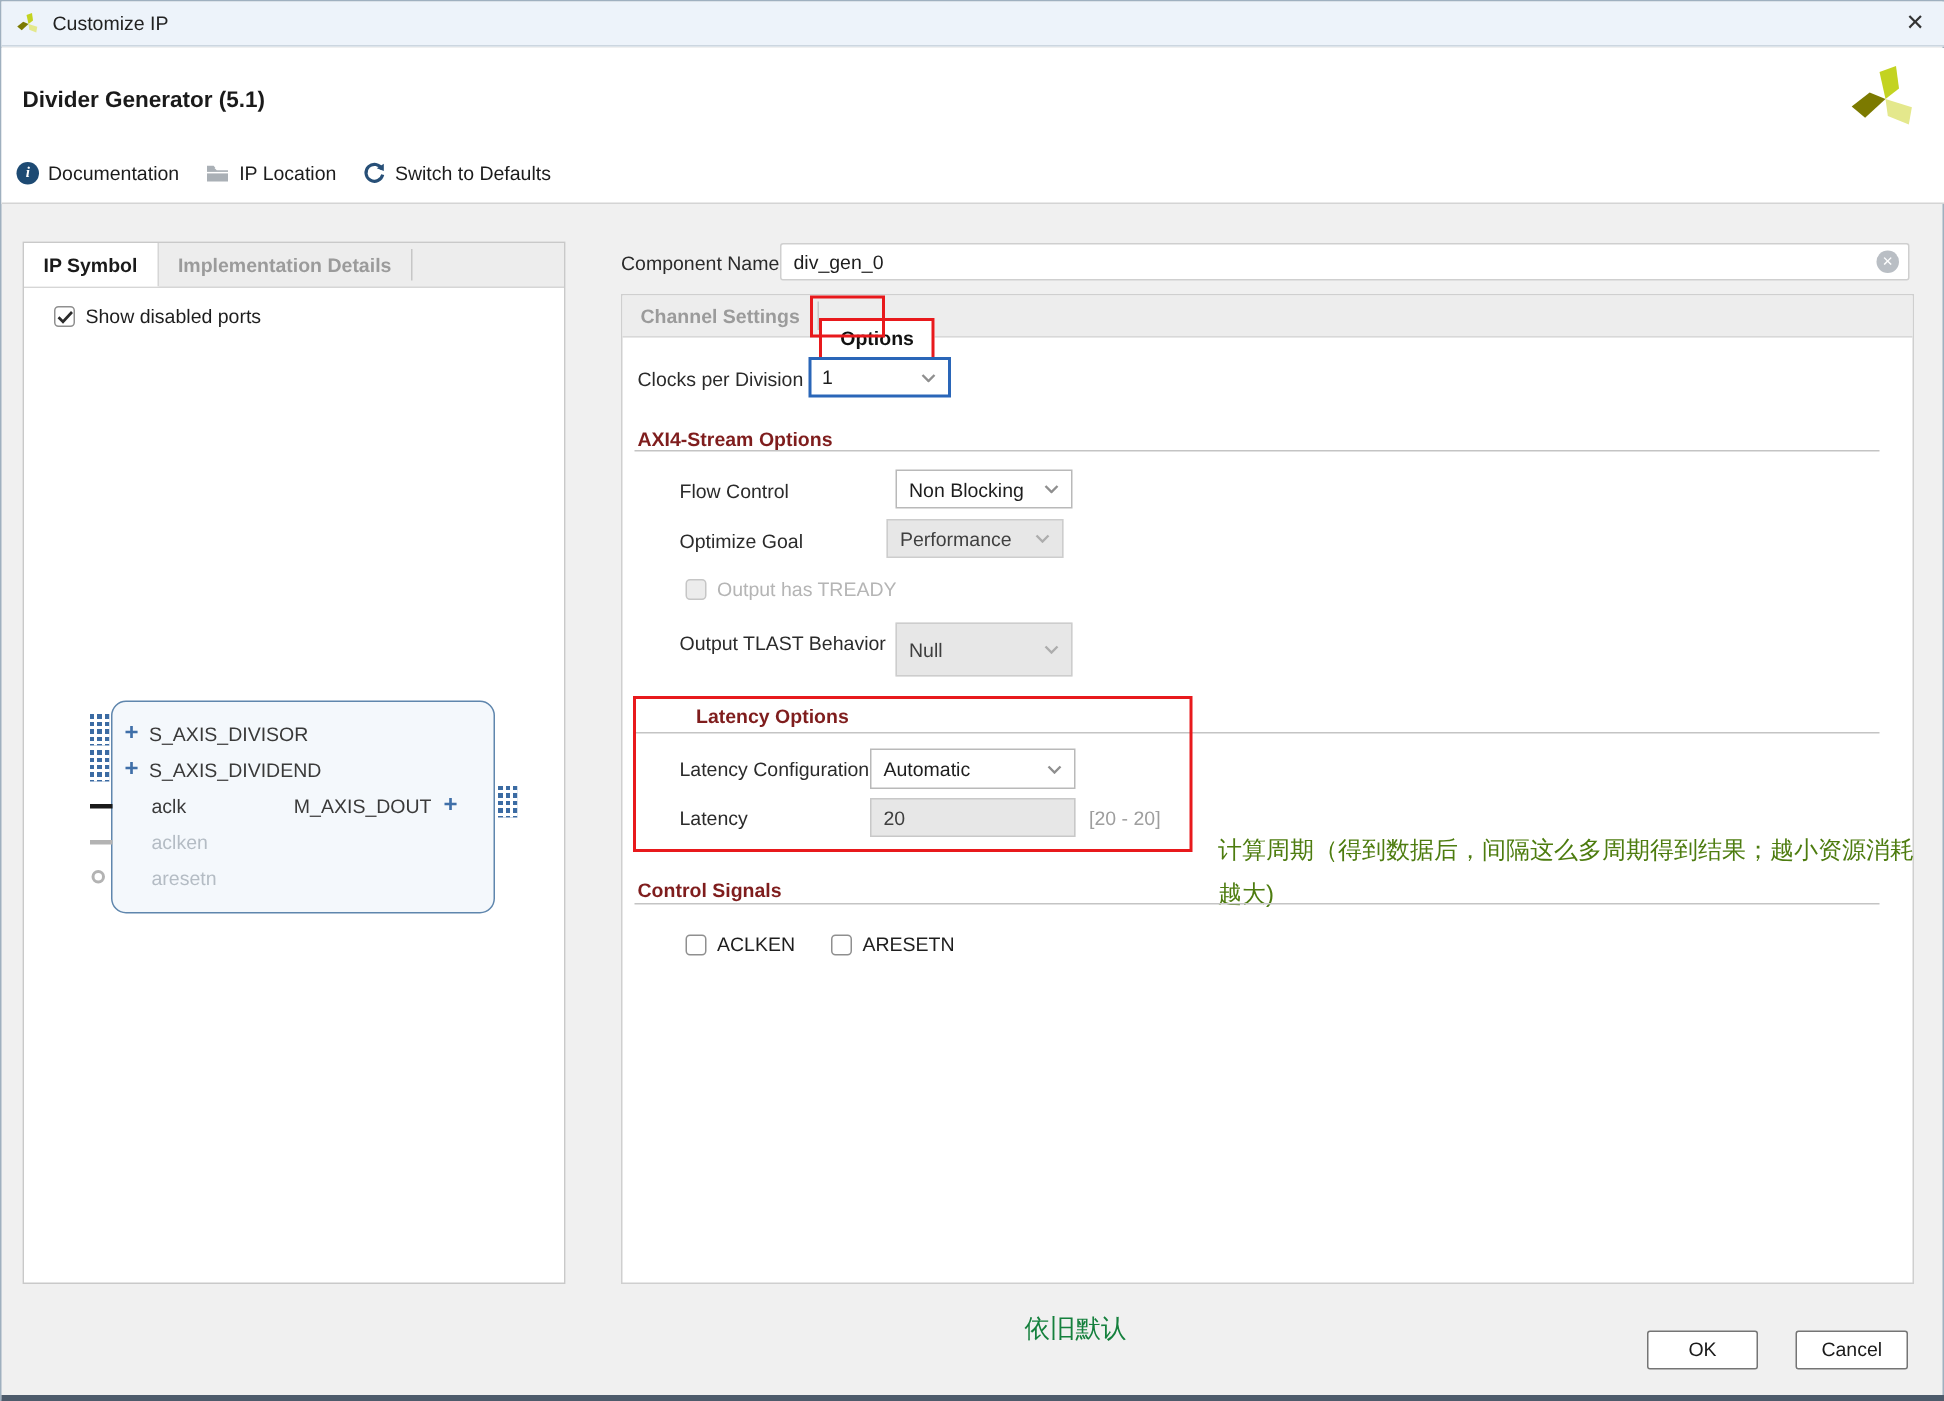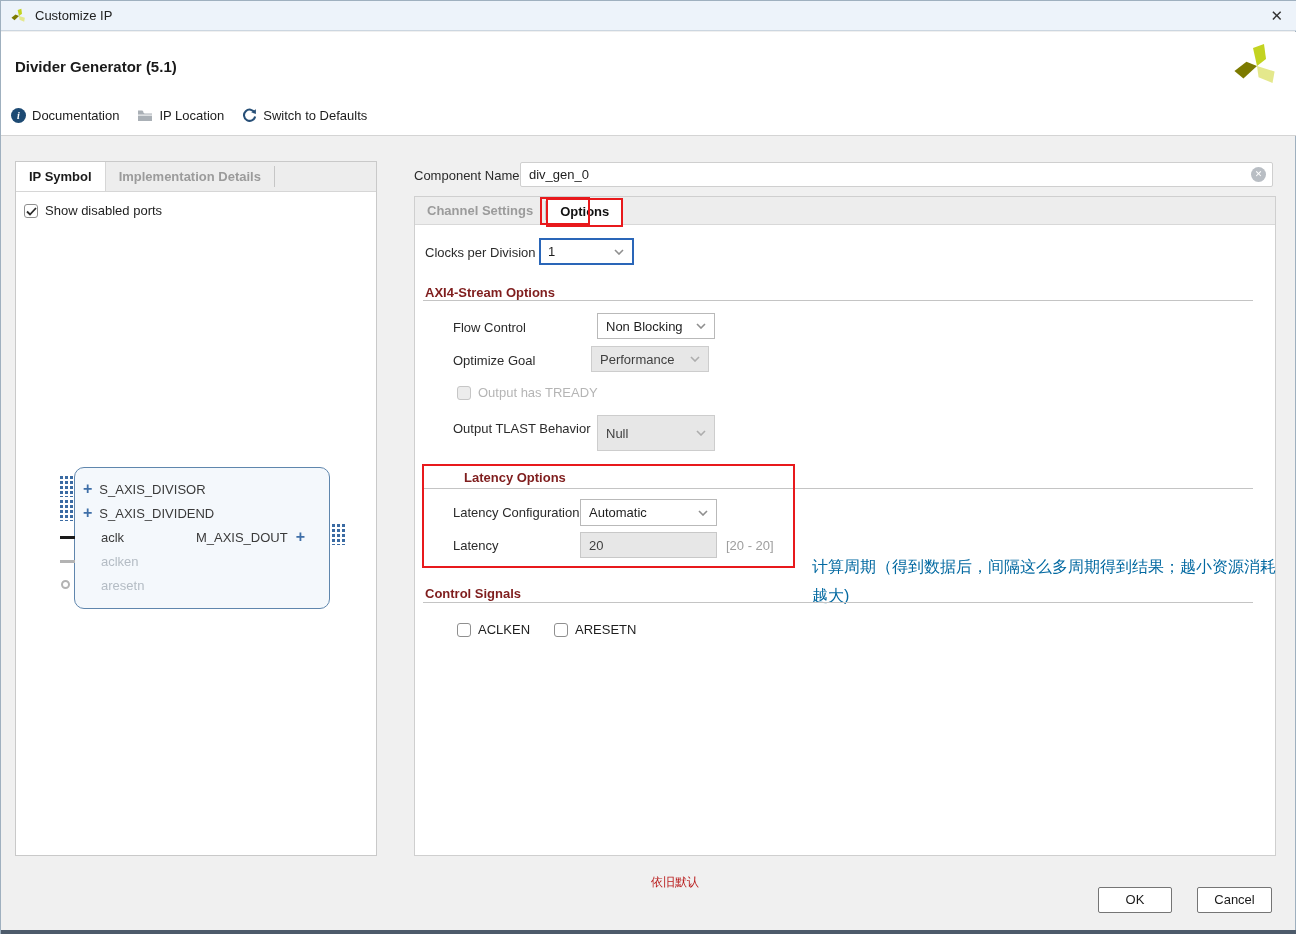--- a/index.html
+++ b/index.html
@@ -20,21 +20,21 @@
   .tool-item { display:flex; align-items:center; gap:6px; cursor:pointer; }
   .info-icon { width:15px; height:15px; border-radius:50%; background:#1d4a73; color:#fff; font:italic bold 10px "Liberation Serif", serif; text-align:center; line-height:15px; }
   .hdr-logo { position:absolute; right:16px; top:10px; width:48px; height:48px; }
 
   
   .left-panel { position:absolute; left:14px; top:160px; width:362px; height:695px; background:#fff; border:1px solid #c9c9c9; }
   .lp-tabbar { position:relative; height:30px; background:#ededed; border-bottom:1px solid #d6d6d6; display:flex; align-items:stretch; font-size:13px; font-weight:bold; }
   .lp-tab { padding:0 13px; line-height:30px; color:#9b9b9b; cursor:pointer; }
   .lp-tab.active { background:#fff; color:#1a1a1a; border-right:1px solid #d6d6d6; }
   .v-sep { width:1px; background:#c6c6c6; margin:4px 0; }
-  .cb-row { position:absolute; left:8px; top:41px; display:flex; align-items:center; gap:7px; font-size:13px; color:#1e1e1e; cursor:pointer; }
+  .cb-row { position:absolute; left:20px; top:41px; display:flex; align-items:center; gap:7px; font-size:13px; color:#1e1e1e; cursor:pointer; }
   .cb { width:14px; height:14px; border:1px solid #8f8f8f; border-radius:3px; background:#fff; position:relative; flex:0 0 auto; }
   .cb svg { position:absolute; left:1px; top:2px; }
   .cb.disabled { border-color:#c6c6c6; background:#ececec; }
 
   
   .diagram { position:absolute; left:58px; top:305px; width:256px; height:142px; background:#f4f8fc; border:1.5px solid #5f86ad; border-radius:10px; }
   .port-row { position:absolute; height:20px; display:flex; align-items:center; font-size:13px; color:#3a3a3a; }
   .port-row .plus { color:#3f6fa8; font-size:16px; font-weight:bold; margin-right:7px; cursor:pointer; }
   .port-row.disabled { color:#b4bcc4; }
   .bus-icon { position:absolute; width:13px; height:21px; background-color:#3b6ba3;
@@ -46,42 +46,42 @@
   
   .cn-label { position:absolute; left:413px; top:167px; font-size:13px; color:#2b2b2b; }
   .cn-box { position:absolute; left:519px; top:161px; width:753px; height:25px; border:1px solid #cfcfcf; border-radius:2px; background:#fff; }
   .cn-box input { position:absolute; left:0; top:0; width:720px; height:23px; border:none; outline:none; padding-left:8px; font-size:13px; font-family:"Liberation Sans", sans-serif; color:#1d1d1d; background:transparent; }
   .clear-icon { position:absolute; right:6px; top:4px; width:15px; height:15px; border-radius:50%; background:#b9bec4; color:#fff; font-size:9px; text-align:center; line-height:15px; cursor:pointer; }
 
   
   .tabpanel { position:absolute; left:413px; top:195px; width:862px; height:660px; background:#fff; border:1px solid #cfcfcf; }
   .tp-tabbar { position:relative; height:28px; background:#ededed; border-bottom:1px solid #d8d8d8; display:flex; align-items:stretch; font-size:13px; font-weight:bold; }
   .tp-tab { padding:0 12px; line-height:28px; color:#9b9b9b; cursor:pointer; }
-  .tp-tab.active { background:#fff; color:#111; border:2px solid #e8191c; line-height:24px; margin-top:1px; height:29px; }
+  .tp-tab.active { background:#fff; color:#111; border:2px solid #e8191c; line-height:24px; margin-top:15px; height:29px; }
 
   .label { position:absolute; font-size:13px; color:#2b2b2b; }
   .sec-title { position:absolute; font-size:13px; font-weight:bold; color:#7f1d1d;text-align:right; }
   .hr { position:absolute; left:8px; width:830px; border-top:1px solid #c4c4c4; }
 
   .dd { position:absolute; border:1px solid #b9b9b9; background:#fff; font-size:13px; color:#1d1d1d; display:flex; align-items:center; padding-left:8px; cursor:pointer; }
   .dd .chev { position:absolute; right:8px; top:50%; margin-top:-3px; }
   .dd.focus { border:2px solid #2a66b8; padding-left:7px; }
   .dd.disabled { background:#e7e7e7; border-color:#cdcdcd; color:#3f3f3f; cursor:default; }
 
   .tfield { position:absolute; border:1px solid #c8c8c8; background:#e7e7e7; font-size:13px; color:#3f3f3f; display:flex; align-items:center; padding-left:8px; }
   .range-hint { position:absolute; font-size:13px; color:#9e9e9e; }
 
   .cbx-row { position:absolute; display:flex; align-items:center; gap:7px; font-size:13px; color:#1e1e1e; cursor:pointer; }
   .cbx-row.disabled { color:#b5b5b5; cursor:default; }
 
   .red-box { position:absolute; border:2px solid #e8191c; pointer-events:none; }
-  .red-note { position:absolute; font-size:16px; color:#0369a1; white-space:nowrap; }
-
-  
-  .blue-note { position:absolute; left:650px; top:873px; font-size:12px; color:#b91c1c; }
+  .red-note { position:absolute; font-size:16px; color:#4d7c0f; white-space:nowrap; }
+
+  
+  .blue-note { position:absolute; left:682px; top:873px; font-size:17px; color:#15803d; }
   .btn { position:absolute; height:26px; background:#fff; border:1px solid #757575; border-radius:2px; font-size:13px; color:#1a1a1a; text-align:center; line-height:24px; cursor:pointer; }
   .btn-ok { left:1097px; top:886px; width:74px; }
   .btn-cancel { left:1196px; top:886px; width:75px; }
   .bottom-strip { position:absolute; left:0; top:929px; width:1296px; height:5px; background:#4d5b6b; }
 </style>
 </head>
 <body>
 
 <div class="window">
 

